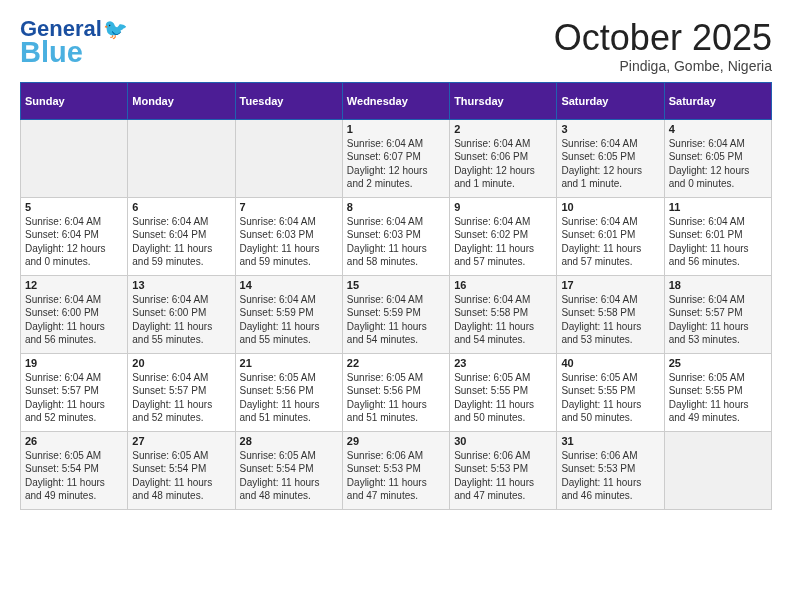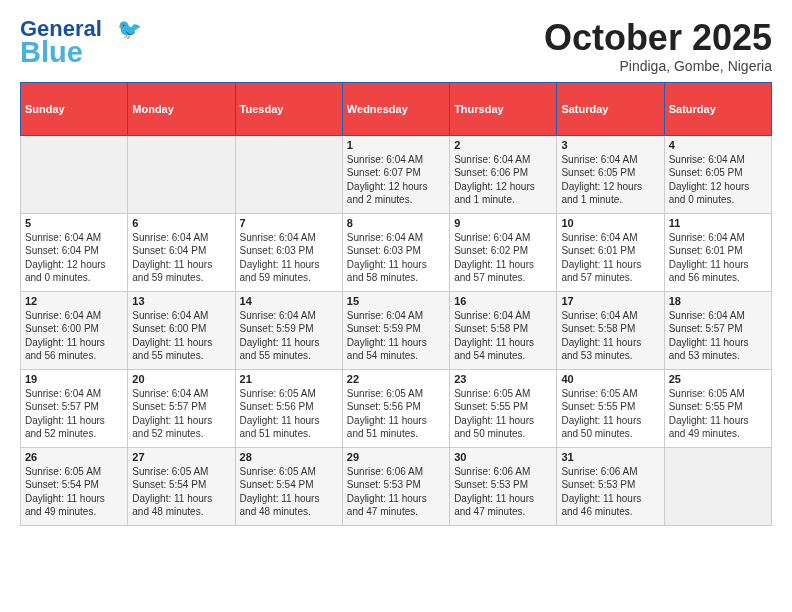--- a/index.html
+++ b/index.html
@@ -24,39 +24,39 @@
     .logo {
       display: flex;
       flex-direction: column;
       align-items: flex-start;
     }
     .title-block {
       text-align: right;
     }
     .month-title {
       font-size: 36px;
-      font-weight: 700;
+      font-weight: 400;
       color: #222;
       line-height: 1.1;
     }
     .subtitle {
       font-size: 14px;
       color: #444;
     }
     table {
       width: 100%;
       border-collapse: collapse;
       table-layout: fixed;
     }
     thead tr th {
-      background: #ef4444;
+      background: #4c1d95;
       color: #fff;
       font-size: 11px;
       font-weight: bold;
-      padding: 20px 4px;
+      padding: 12px 4px;
       text-align: left;
       border: 1px solid #2060b0;
     }
     tbody tr td {
       vertical-align: top;
       border: 1px solid #ccc;
       padding: 3px 4px;
       height: 78px;
       background: #fff;
       font-size: 8.5px;
@@ -83,21 +83,21 @@
     .empty-cell {
       background: #f0f0f0 !important;
     }
   </style>
 </head>
 <body>
 
 <div class="page">
   <div class="header">
     <div class="logo">
-      <div style="display:flex;align-items:center;gap:15px;">
+      <div style="display:flex;align-items:center;gap:1px;">
         <span style="font-size:22px;font-weight:bold;color:#1a4fa0;line-height:1;">General</span>
         <span style="color:#4ab0e0;font-size:20px;line-height:1;">🐦</span>
       </div>
       <span style="font-size:29px;font-weight:bold;color:#4ab0e0;line-height:1;margin-top:-2px;">Blue</span>
     </div>
     <div class="title-block">
       <div class="month-title">October 2025</div>
       <div class="subtitle">Pindiga, Gombe, Nigeria</div>
     </div>
   </div>

